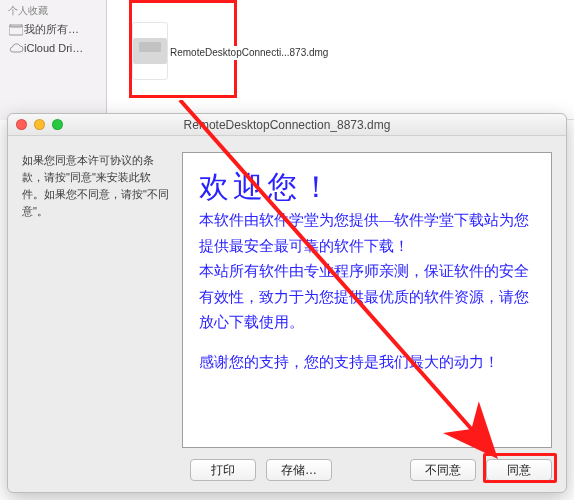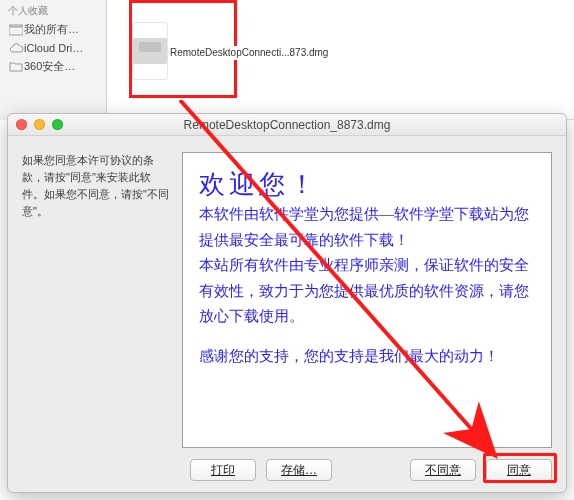--- a/index.html
+++ b/index.html
@@ -78,36 +78,36 @@
   .wbody { flex:1; display:flex; gap:10px; padding:16px 14px 0 14px; }
   .sidepane {
     width: 150px; font-size:11px; color:#3a3a3a; line-height:1.55;
   }
   .content {
     flex:1; background:#fff; border:1px solid #9f9f9f;
     padding: 14px 16px; overflow:hidden;
     font-family: "Kaiti SC", KaiTi, STKaiti, cursive, serif;
   }
   .content .h {
-    color:#2a22ff; font-size:26px; letter-spacing:4px; 
+    color:#2a22ff; font-size:30px; letter-spacing:4px; 
   }
   .content .p1, .content .p2 {
     color:#2a22ff; font-size:15px; line-height:1.7; margin-bottom:14px;
   }
   .buttonbar {
     height: 44px; display:flex; align-items:center; gap:10px;
     padding: 0 14px;
   }
   .buttonbar .spacer{flex:1}
   .mac-btn {
     min-width: 66px; height:22px; padding:0 12px;
     background:linear-gradient(#ffffff,#f1f1f1);
     border:1px solid #b8b8b8; border-radius:4px;
     font-size:12px; color:#222; text-align:center;
-    display:inline-flex; align-items:center; justify-content:center;text-decoration:underline;
+    display:inline-flex; align-items:center; justify-content:center;
   }
 
   
   .arrow {
     position:absolute; left: 140px; top: 100px; width: 430px; height: 380px;
     pointer-events:none;
   }
   .agree-box {
     position:absolute; right: 9px; bottom: 9px; width: 74px; height: 30px;
     border: 3px solid #ff1a1a; border-radius:2px; pointer-events:none;
@@ -128,28 +128,20 @@
       </span>
       <span>我的所有…</span>
     </div>
     <div class="sidebar-row">
       <span class="icn">
         <svg width="15" height="11" viewBox="0 0 15 11">
             <path d="M4 9h7a3 3 0 0 0 0-6 4 4 0 0 0-7.5 1A2.5 2.5 0 0 0 4 9z" fill="none" stroke="#9a9a9a"></path>
           </svg>
       </span>
       <span>iCloud Dri…</span>
-    </div>
-    <div class="sidebar-row">
-      <span class="icn">
-        <svg width="14" height="11" viewBox="0 0 14 11">
-            <path d="M1 2h4l1 1h7v7H1z" fill="none" stroke="#9a9a9a"></path>
-          </svg>
-      </span>
-      <span>360安全…</span>
     </div>
   </div>
   <div class="file-area">
     <div class="file-icon-box">
       <div class="file-thumb">
         <div class="printer-shape"></div>
       </div>
       <div class="file-name">RemoteDesktopConnecti...873.dmg</div>
     </div>
   </div>

